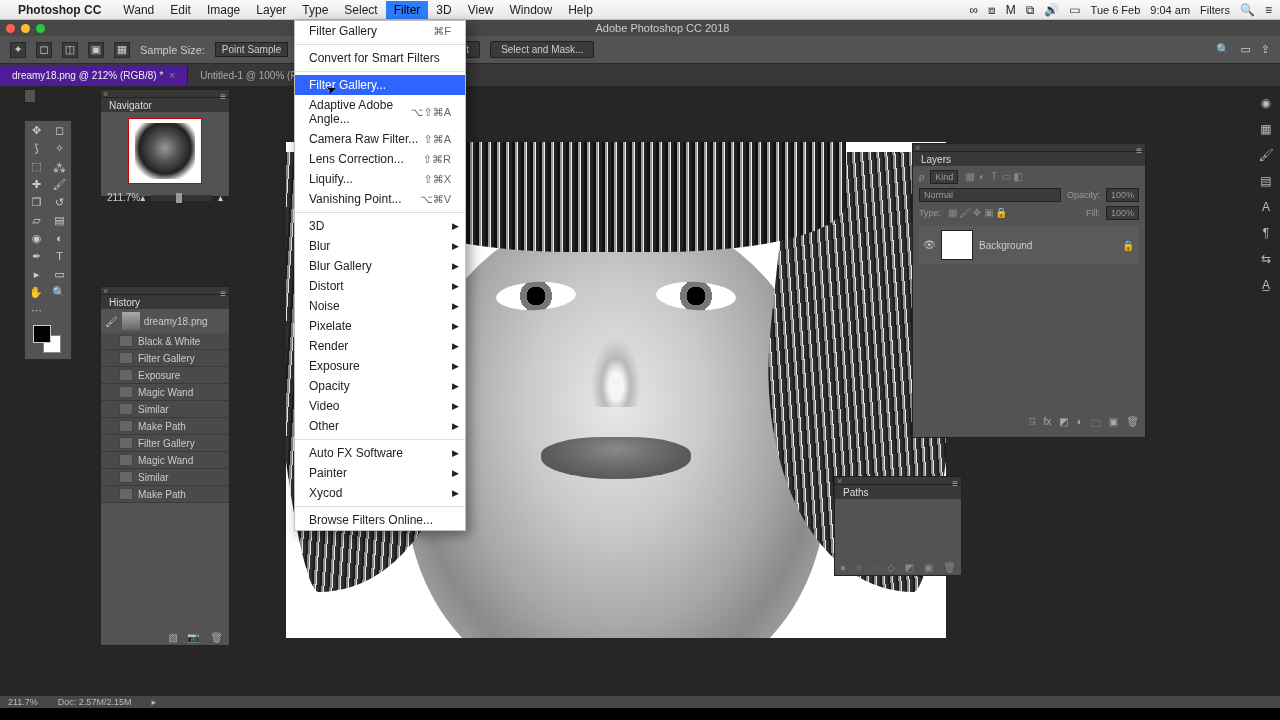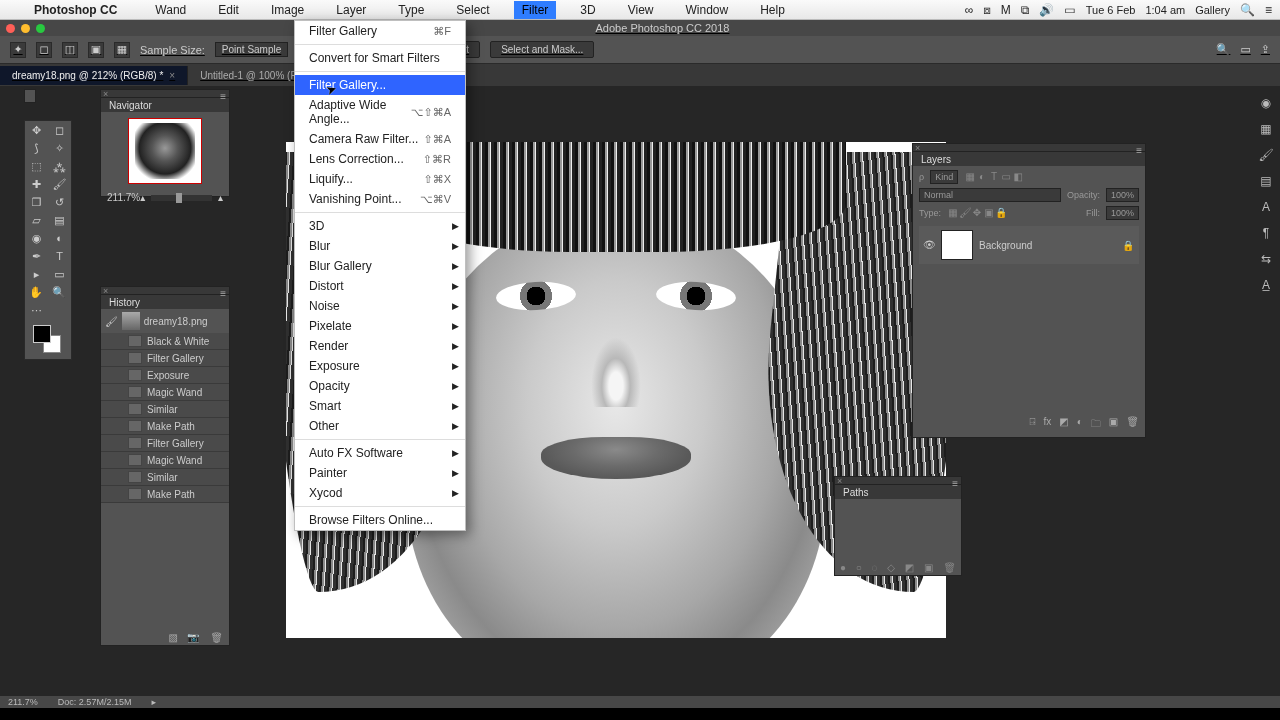--- a/index.html
+++ b/index.html
@@ -1,46 +1,46 @@
 <!DOCTYPE html>
 <html><head>
 <meta charset="utf-8">
 <style>
 * { margin: 0; padding: 0; box-sizing: border-box; font-family: -apple-system, "Helvetica Neue", Arial, sans-serif; user-select: none; }
 body { background: #000; width: 1280px; height: 720px; overflow: hidden; position: relative; }
 
 
 .mac-menubar { height: 20px; background: linear-gradient(#fafafa,#e8e8e8); display: flex; align-items: center; font-size: 12px; color: #222; padding: 0 8px; justify-content: space-between; border-bottom:1px solid #bbb;}
-.mac-left { display: flex; align-items: center; gap: 16px; }
+.mac-left { display: flex; align-items: center; gap: 0; }
 .mac-left .apple { font-size: 14px; margin-right: 10px; }
 .mac-left .app-name { font-weight: 600; margin-right: 14px; }
 .mac-left .menu-item { padding: 2px 8px; cursor: default; }
 .mac-left .menu-item.active { background: #2f7dff; color: #000000; }
 .mac-right { display: flex; align-items: center; gap: 10px; font-size: 11px; }
 .mac-right .ic { font-size: 12px; }
 
 
-.app-window { position: absolute; top: 20px; left: 0; right: 0; bottom: 12px; background: #1a1a1a; text-decoration: underline; }
+.app-window { position: absolute; top: 20px; left: 0; right: 0; bottom: 12px; background: #1a1a1a; }
 .titlebar { height: 16px; background: #474747; display:flex; align-items:center; }
 .traffic { display:flex; gap:6px; margin-left:6px;}
 .dot { width:9px; height:9px; border-radius:50%; }
 .dot.r{background:#ff5f57;} .dot.y{background:#ffbd2e;} .dot.g{background:#28c940;}
 .title-center{ flex:1; text-align:center; color:#ccc; font-size:11px; }
 
 
 .options-bar { height:28px; background:#535353; border-bottom:1px solid #2a2a2a; display:flex; align-items:center; padding:0 10px; gap:10px; color:#ccc; font-size:11px; }
 .options-bar .ico-btn{ width:16px; height:16px; display:inline-flex; align-items:center; justify-content:center; background:#3a3a3a; border:1px solid #2a2a2a; color:#ccc;}
 .options-bar .btn { background:#3a3a3a; border:1px solid #222; padding:2px 10px; color:#ccc; border-radius:2px; font-size:10px;}
 .options-bar .sel { background:#3a3a3a; border:1px solid #222; padding:1px 6px; font-size:10px; color:#ccc;}
 .options-bar .right { margin-left:auto; display:flex; gap:10px; }
 
 
 .doc-tabs { height:22px; background:#383838; display:flex; align-items:center; color:#aaa; font-size:10px;}
 .doc-tabs .tab { padding:4px 12px; border-right:1px solid #222; }
-.doc-tabs .tab.active { background:#0f172a; color:#eee; }
+.doc-tabs .tab.active { background:#4c1d95; color:#eee; }
 .doc-tabs .tab .x { margin-left:6px; color:#888; }
 
 
 .main { position:absolute; top:66px; left:0; right:0; bottom:12px; background:#262626; }
 
 
 .left-dock { position:absolute; left:24px; top:3px; width:48px; background:#535353; border:1px solid #2a2a2a; }
 .left-dock .row { display:flex; }
 .left-dock .tool { width:24px; height:18px; display:flex; align-items:center; justify-content:center; color:#ccc; font-size:11px; cursor:pointer; }
 .left-dock .swatch { margin:6px 4px 4px; position:relative; height:30px; }
@@ -60,21 +60,21 @@
 .nav-thumb .face-nv{ width:60px; height:56px; background: radial-gradient(circle at 50% 45%, #999 0%, #555 30%, #222 60%, #fff 80%);}
 .nav-footer{ display:flex; align-items:center; padding:2px 6px; justify-content:space-between;}
 .nav-footer .slider{ flex:1; margin:0 6px; height:6px; background:#333; position:relative;}
 .nav-footer .slider .thumb{ position:absolute; left:40%; top:-2px; width:6px; height:10px; background:#999;}
 
 .history { left:100px; top:200px; width:130px; height:360px; }
 .history .body { max-height:320px; overflow:hidden;}
 .history .file-row{ display:flex; align-items:center; padding:3px 4px; gap:4px;}
 .history .file-thumb{ width:18px; height:18px; background:linear-gradient(#aaa,#666);}
 .history .steps{ }
-.history .step{ display:flex; align-items:center; gap:5px; padding:2px 4px 2px 27px; background:#4a4a4a; font-size:10px; border-bottom:1px solid #3a3a3a;}
+.history .step{ display:flex; align-items:center; gap:5px; padding:2px 4px 2px 18px; background:#4a4a4a; font-size:10px; border-bottom:1px solid #3a3a3a;}
 .history .step .sicon{ width:14px; height:12px; background:#666; border:1px solid #444;}
 .history .footer{position:absolute; bottom:2px; right:6px; display:flex; gap:10px; color:#aaa;}
 
 .layers { left:912px; top:57px; width:234px; height:295px; }
 .layers .controls{ padding:4px 6px; display:flex; flex-direction:column; gap:4px;}
 .layers .ctl-row{ display:flex; align-items:center; gap:6px; font-size:9px; color:#999;}
 .layers .ctl-row .field{ background:#3a3a3a; border:1px solid #222; padding:1px 4px; flex:0 0 auto;}
 .layers .ctl-row .iconset span{ display:inline-block; width:12px; height:12px; color:#888; font-size:10px; text-align:center;}
 .layers .layer-row{ display:flex; align-items:center; padding:4px; gap:6px; background:#5a5a5a; margin:2px 0;}
 .layers .layer-thumb{ width:32px; height:30px; background:#fff; border:1px solid #222;}
@@ -140,22 +140,22 @@
     <span class="menu-item">Help</span>
   </div>
   <div class="mac-right">
     <span class="ic">∞</span>
     <span class="ic">⧈</span>
     <span class="ic">M</span>
     <span class="ic">⧉</span>
     <span class="ic">🔊</span>
     <span class="ic">▭</span>
     <span>Tue 6 Feb</span>
-    <span>1:04 am</span>
-    <span>Gallery</span>
+    <span>9:04 am</span>
+    <span>Filters</span>
     <span class="ic">🔍</span>
     <span class="ic">≡</span>
   </div>
 </div>
 
 <div class="app-window">
   <div class="titlebar">
     <div class="traffic">
       <div class="dot r"></div>
       <div class="dot y"></div>
@@ -432,21 +432,21 @@
   <div class="dm-sep"></div>
   <div class="dm-item">
       <span>Convert for Smart Filters</span>
     </div>
   <div class="dm-sep"></div>
   <div class="dm-item hl">
       <span>Filter Gallery...</span>
     </div>
   <div id="filter-items">
       <div class="dm-item">
-        <span>Adaptive Wide Angle...</span>
+        <span>Adaptive Adobe Angle...</span>
         <span class="short">⌥⇧⌘A</span>
       </div>
       <div class="dm-item">
         <span>Camera Raw Filter...</span>
         <span class="short">⇧⌘A</span>
       </div>
       <div class="dm-item">
         <span>Lens Correction...</span>
         <span class="short">⇧⌘R</span>
       </div>
@@ -491,21 +491,21 @@
       </div>
       <div class="dm-item">
         <span>Exposure</span>
         <span class="arrow">▶</span>
       </div>
       <div class="dm-item">
         <span>Opacity</span>
         <span class="arrow">▶</span>
       </div>
       <div class="dm-item">
-        <span>Smart</span>
+        <span>Video</span>
         <span class="arrow">▶</span>
       </div>
       <div class="dm-item">
         <span>Other</span>
         <span class="arrow">▶</span>
       </div>
     </div>
   <div class="dm-sep"></div>
   <div id="filter-plugins">
       <div class="dm-item">

